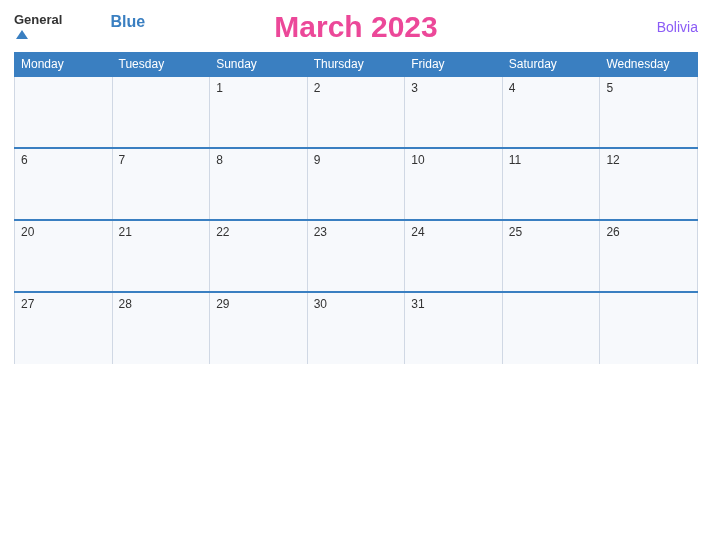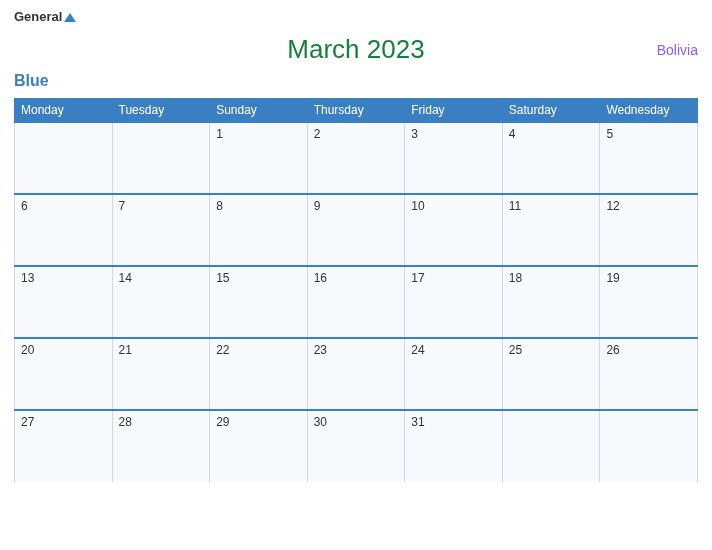--- a/index.html
+++ b/index.html
@@ -18,21 +18,21 @@
     }
     
     .header {
       display: flex;
       align-items: center;
       justify-content: space-between;
       margin-bottom: 8px;
     }
     .logo-area {
       display: flex;
-      flex-direction: column;
+      flex-direction: row;
       align-items: flex-start;
       width: 100px;
       gap: 48px;
     }
     .logo-general {
       font-size: 13px;
       font-weight: bold;
       color: #333;
       line-height: 1.1;
     }
@@ -46,23 +46,23 @@
       display: inline-block;
       width: 0;
       height: 0;
       border-left: 6px solid transparent;
       border-right: 6px solid transparent;
       border-bottom: 9px solid #3a7fc1;
       margin-left: 2px;
       vertical-align: middle;
     }
     .title {
-      font-size: 26px;
-      font-weight: normal;
-      color: #15803d;
+      font-size: 30px;
+      font-weight: bold;
+      color: #ec4899;
       text-align: center;
       flex: 1;
     }
     .country {
       font-size: 14px;
       color: #8b5cf6;
       width: 100px;
       text-align: right;
     }
     
@@ -144,29 +144,20 @@
         <tr>
           <td><span class="day-num">6</span></td>
           <td><span class="day-num">7</span></td>
           <td><span class="day-num">8</span></td>
           <td><span class="day-num">9</span></td>
           <td><span class="day-num">10</span></td>
           <td><span class="day-num">11</span></td>
           <td><span class="day-num">12</span></td>
         </tr>
         <tr>
-          <td><span class="day-num">13</span></td>
-          <td><span class="day-num">14</span></td>
-          <td><span class="day-num">15</span></td>
-          <td><span class="day-num">16</span></td>
-          <td><span class="day-num">17</span></td>
-          <td><span class="day-num">18</span></td>
-          <td><span class="day-num">19</span></td>
-        </tr>
-        <tr>
           <td><span class="day-num">20</span></td>
           <td><span class="day-num">21</span></td>
           <td><span class="day-num">22</span></td>
           <td><span class="day-num">23</span></td>
           <td><span class="day-num">24</span></td>
           <td><span class="day-num">25</span></td>
           <td><span class="day-num">26</span></td>
         </tr>
         <tr>
           <td><span class="day-num">27</span></td>

